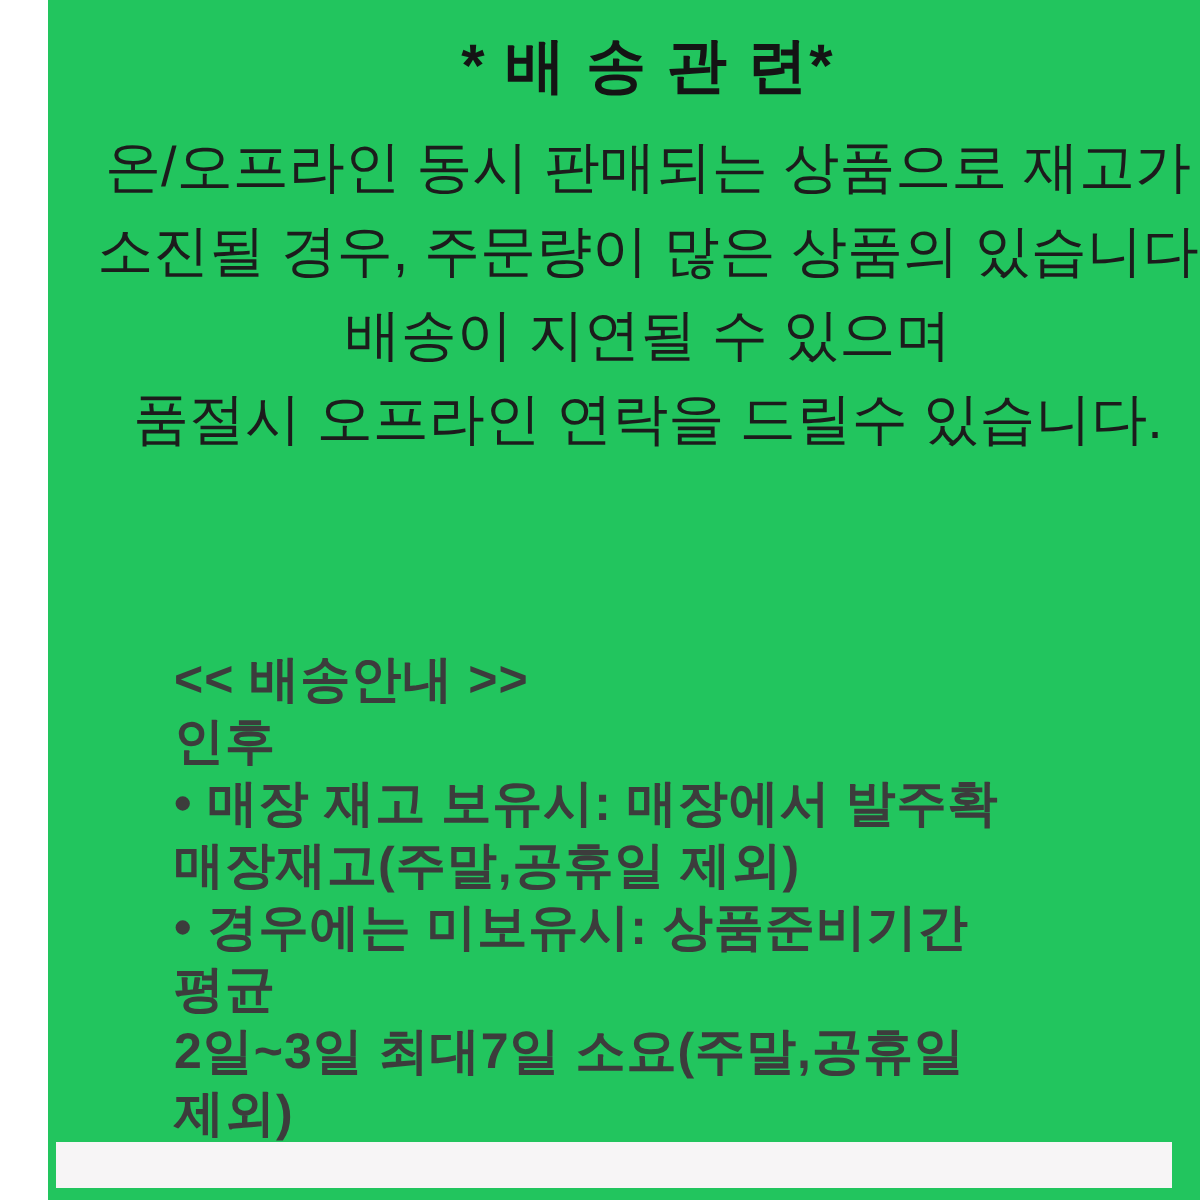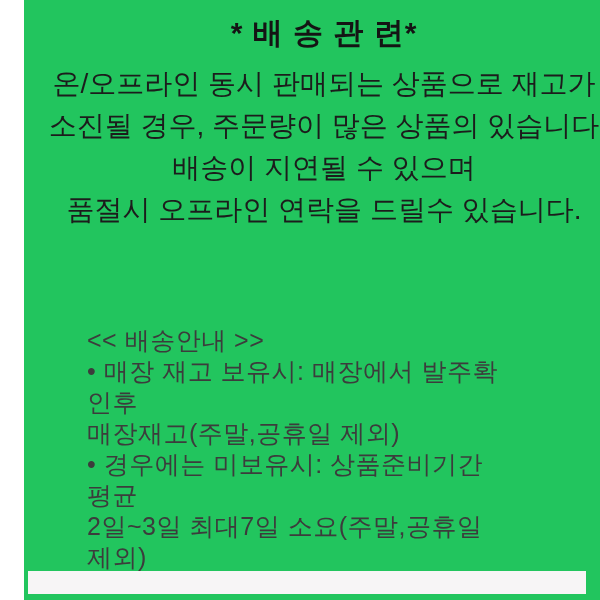--- a/index.html
+++ b/index.html
@@ -45,21 +45,21 @@
     top: 325px;
     left: 63px;
     width: 480px;
     text-align: left;
     font-size: 25px;
     line-height: 31px;
     font-weight: 400;
     letter-spacing: 0.5px;
     color: #3c3c3c;
   }
-  .guide-line { white-space: pre; }
+  .guide-line { white-space: pre; font-weight: bold; }
   .divider-bar {
     position: absolute;
     top: 571px;
     left: 4px;
     width: 558px;
     height: 23px;
     background: #f7f5f6;
   }
 </style>
 </head>
@@ -71,22 +71,22 @@
 
   <div class="notice-paragraph">
     <div class="notice-line">온/오프라인 동시 판매되는 상품으로 재고가</div>
     <div class="notice-line">소진될 경우, 주문량이 많은 상품의 있습니다</div>
     <div class="notice-line">배송이 지연될 수 있으며</div>
     <div class="notice-line">품절시 오프라인 연락을 드릴수 있습니다.</div>
   </div>
 
   <div class="shipping-guide">
     <div class="guide-line">&lt;&lt; 배송안내 &gt;&gt;</div>
+    <div class="guide-line">인후</div>
     <div class="guide-line">• 매장 재고 보유시: 매장에서 발주확</div>
-    <div class="guide-line">인후</div>
     <div class="guide-line">매장재고(주말,공휴일 제외)</div>
     <div class="guide-line">• 경우에는 미보유시: 상품준비기간</div>
     <div class="guide-line">평균</div>
     <div class="guide-line">2일~3일 최대7일 소요(주말,공휴일</div>
     <div class="guide-line">제외)</div>
   </div>
 
   <div class="divider-bar"></div>
 
 </div>

